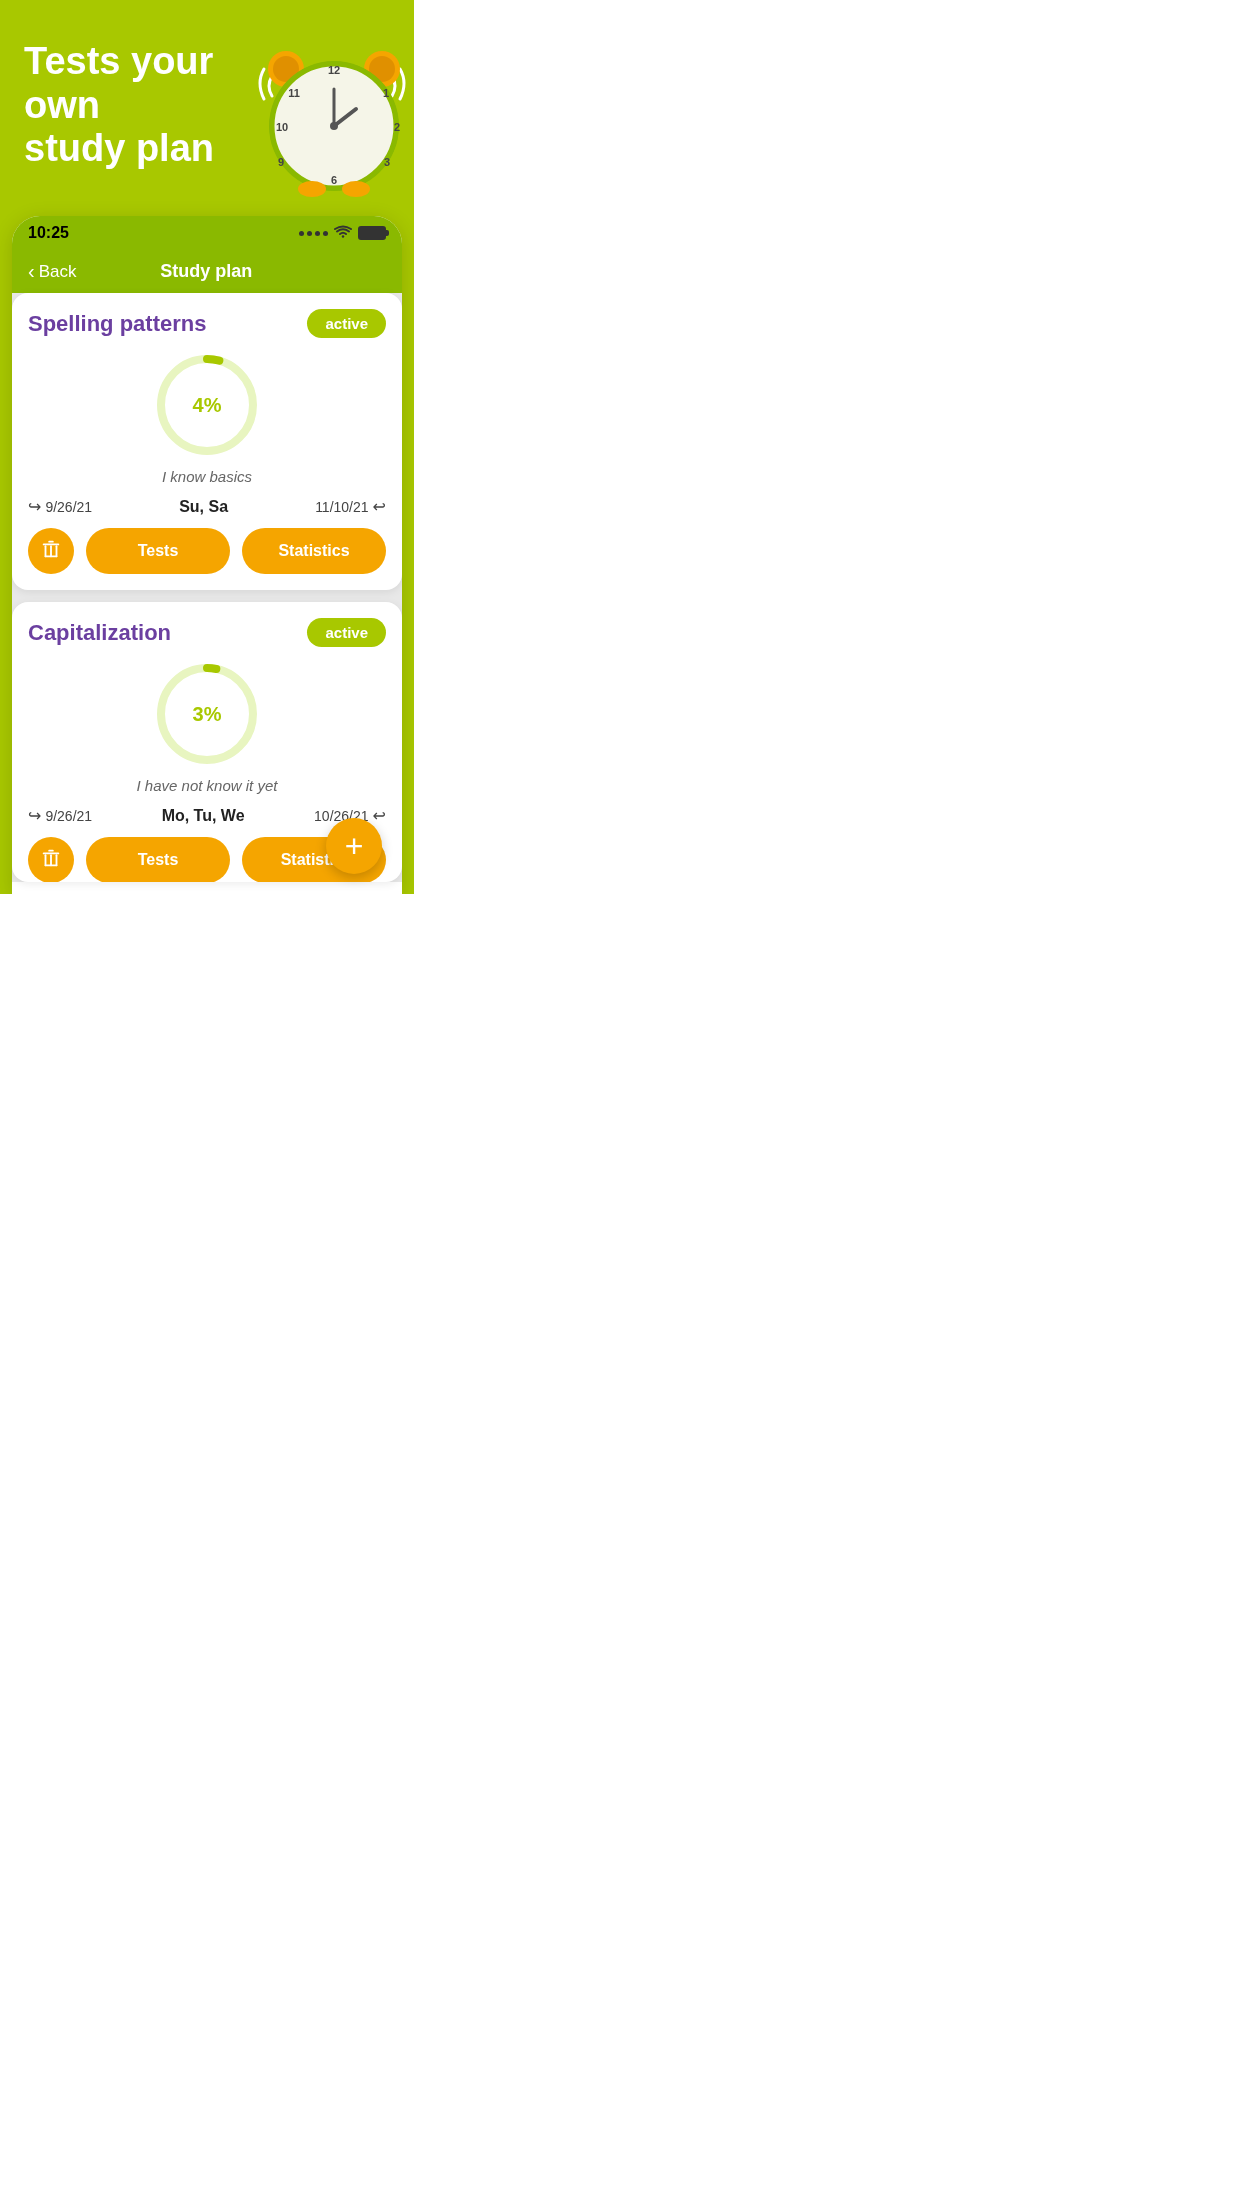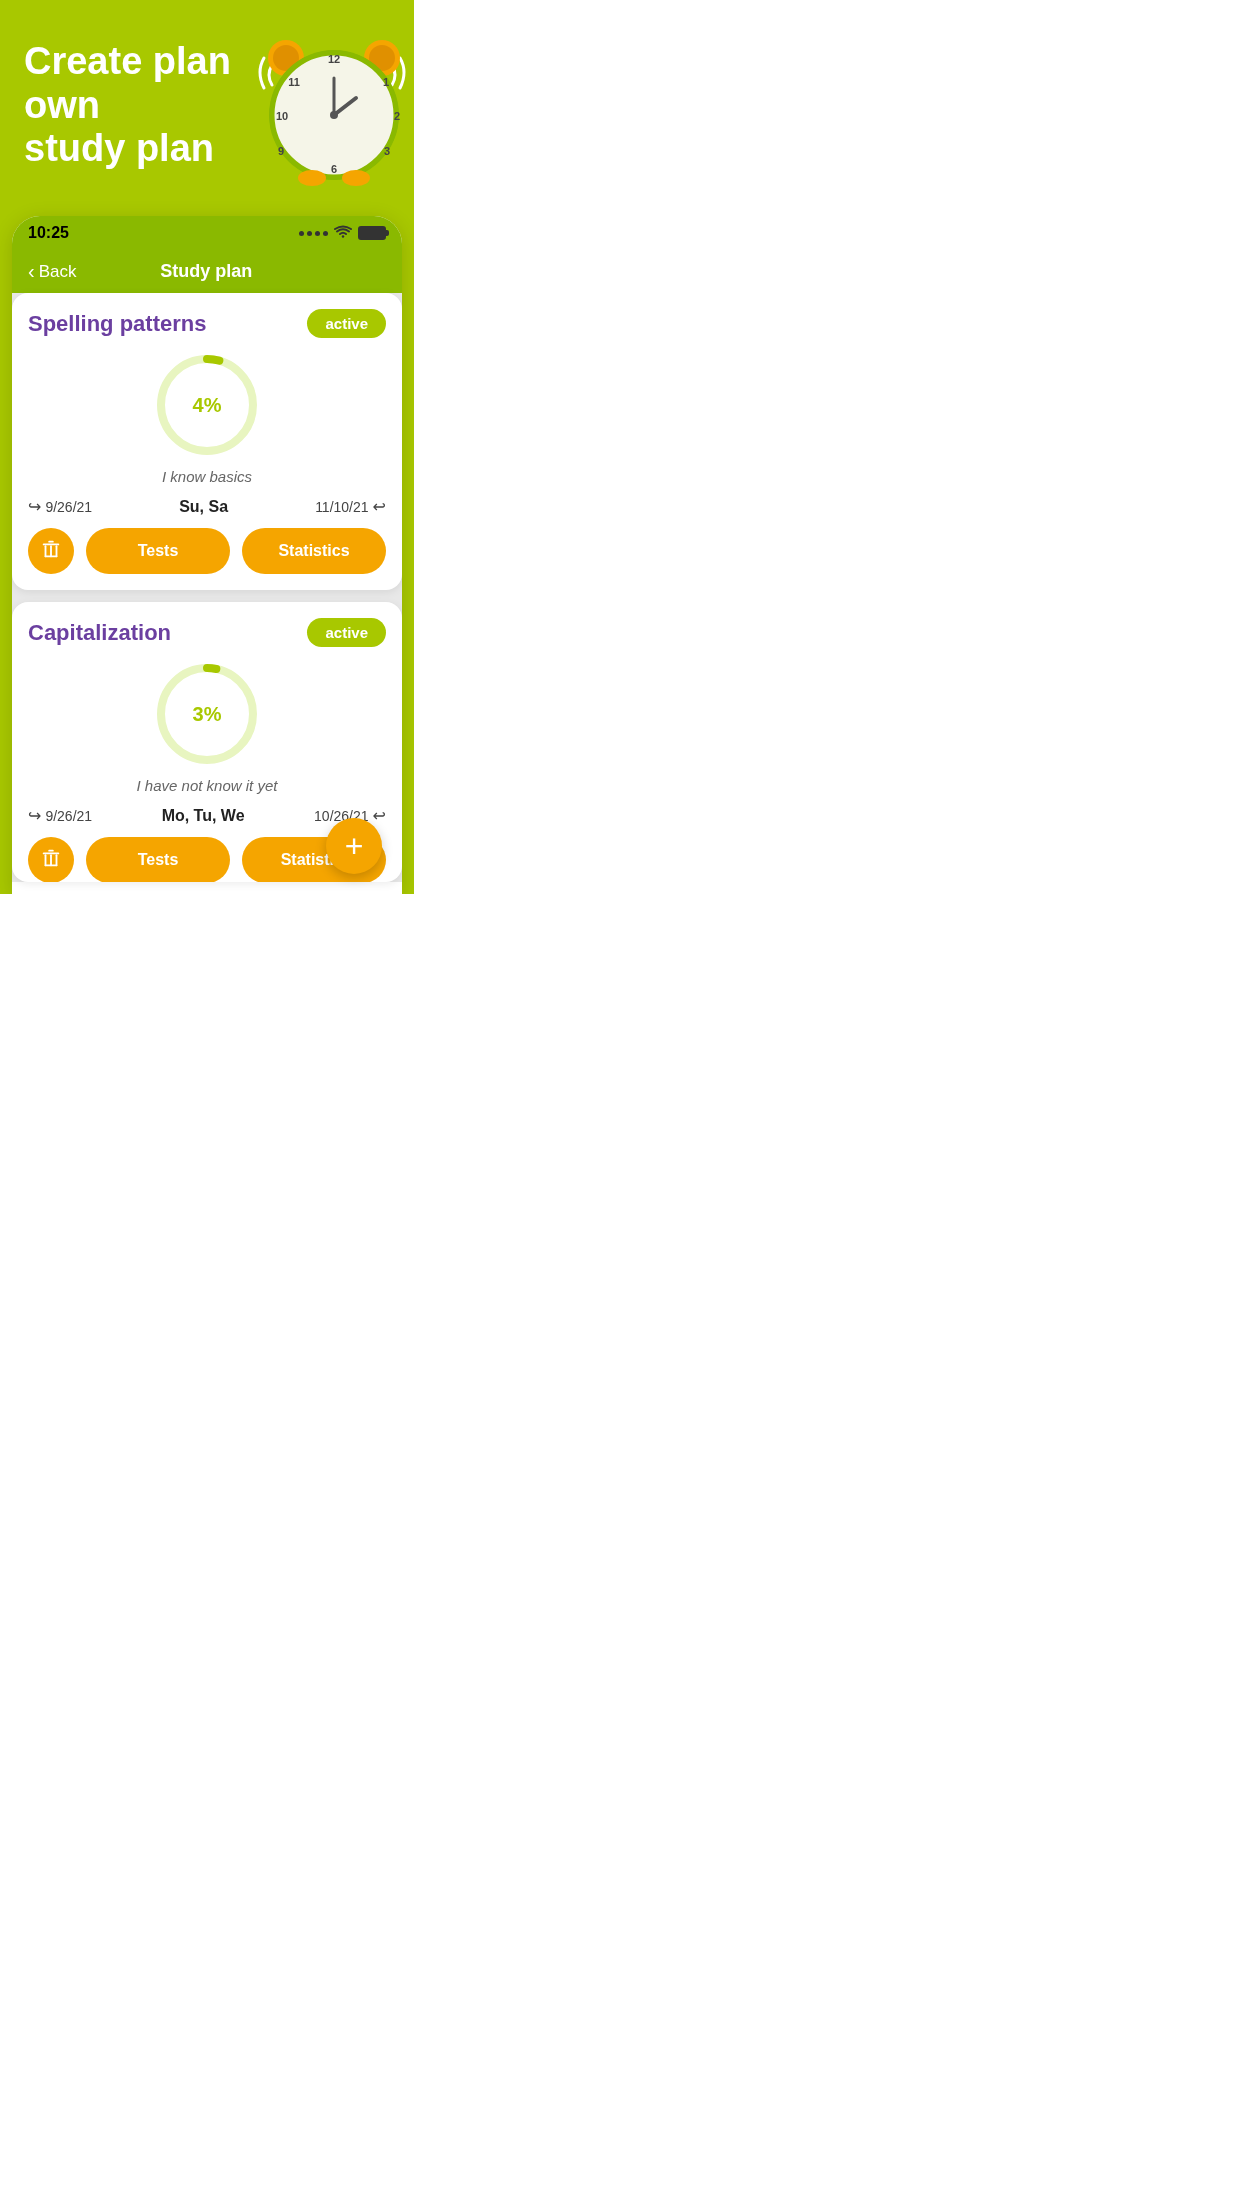--- a/index.html
+++ b/index.html
@@ -33,21 +33,21 @@
       font-weight: 900;
       line-height: 1.15;
       max-width: 62%;
       z-index: 2;
       position: relative;
     }
 
     .clock-container {
       position: absolute;
       right: -10px;
-      top: 10px;
+      top: 21px;
       width: 180px;
       height: 180px;
       z-index: 2;
     }
 
     
     .clock-svg {
       width: 100%;
       height: 100%;
     }
@@ -329,21 +329,21 @@
       max-height: 280px;
     }
   </style>
 </head>
 <body>
 
 <div class="app-bg">
 
   <div class="hero">
     <h1 class="hero-title">
-      <span>Create plan own</span><br>
+      <span>Tests your own</span><br>
       <span>study plan</span>
     </h1>
 
     <div class="clock-container">
       <svg viewBox="0 0 180 180" class="clock-svg" xmlns="http://www.w3.org/2000/svg">
 
         <path d="M28 55 Q22 65 28 75" stroke="#fff" stroke-width="3" fill="none" stroke-linecap="round"></path>
         <path d="M20 48 Q12 62 20 78" stroke="#fff" stroke-width="3" fill="none" stroke-linecap="round"></path>
 
         <path d="M148 55 Q154 65 148 75" stroke="#fff" stroke-width="3" fill="none" stroke-linecap="round"></path>

